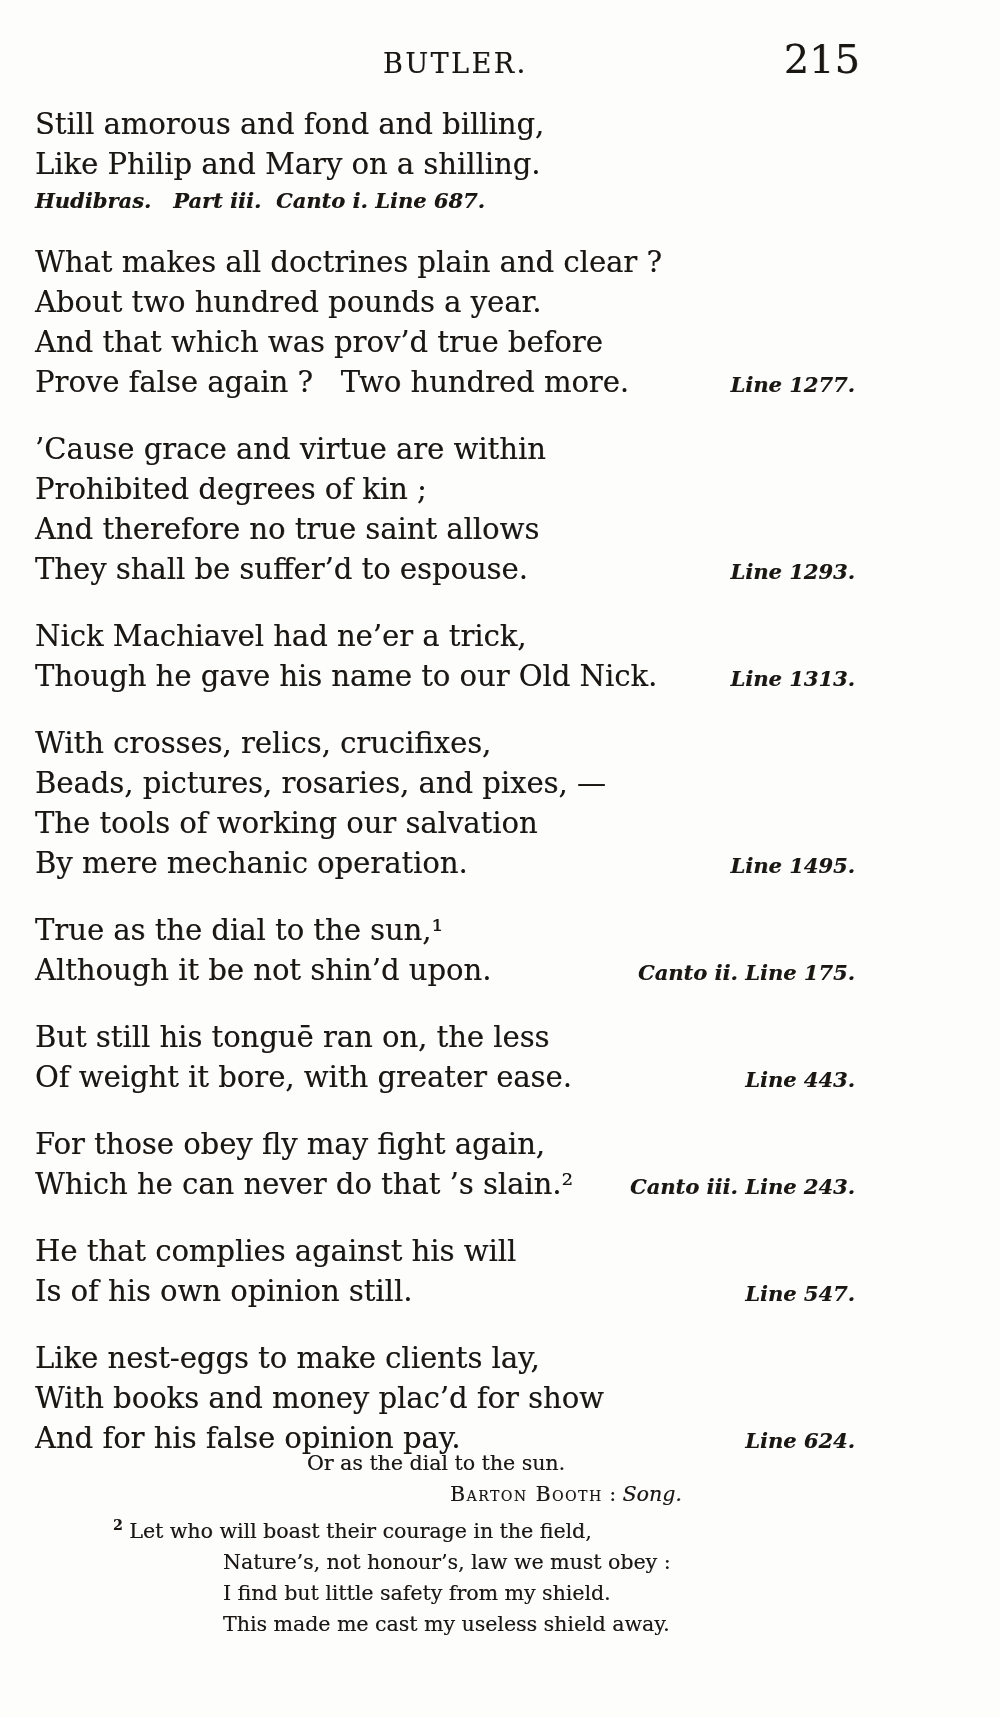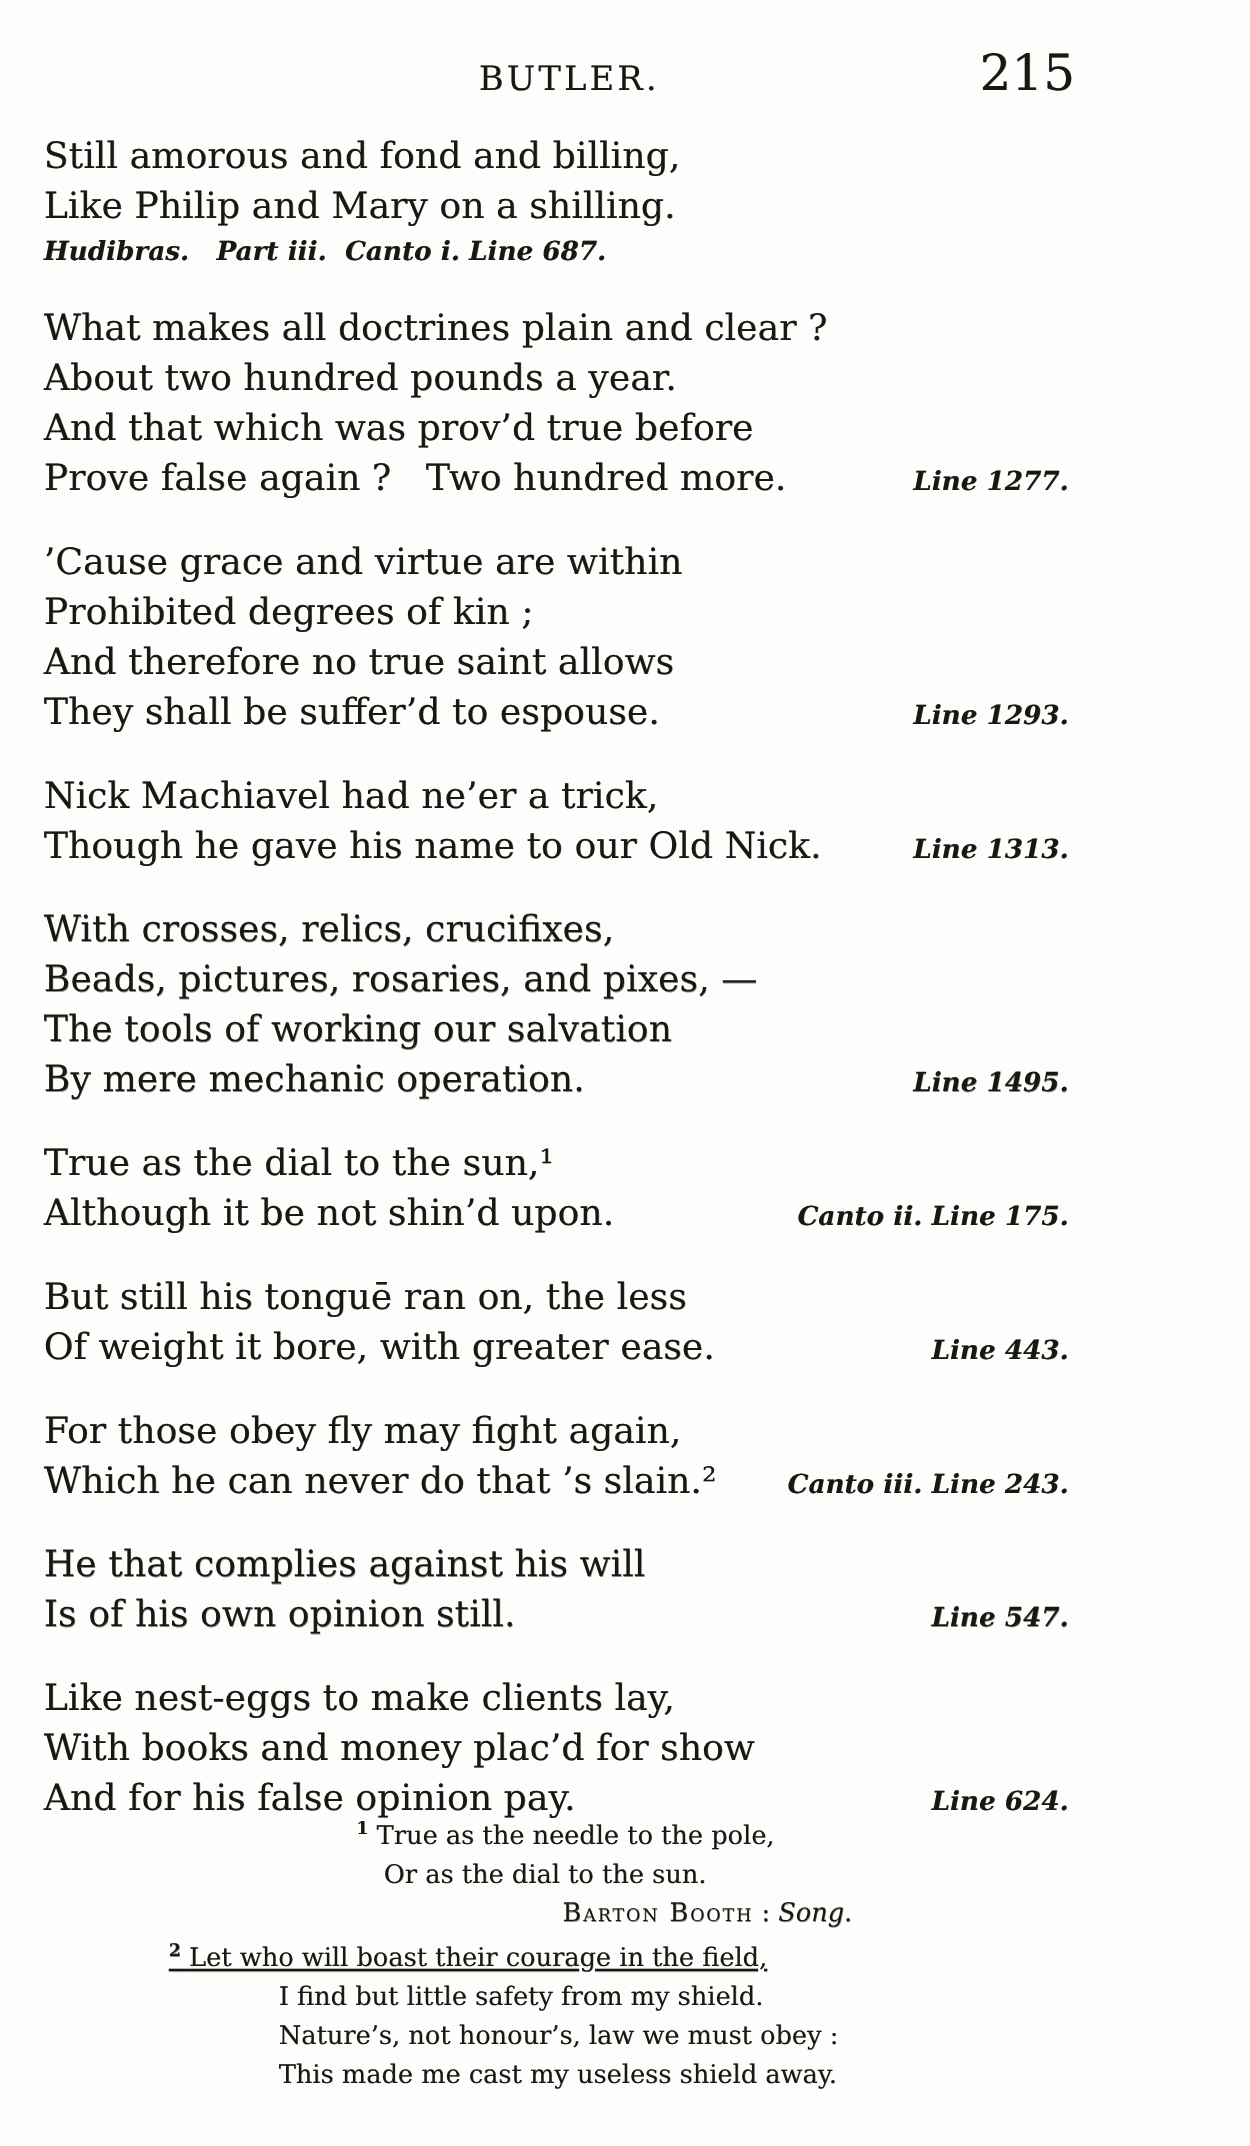--- a/index.html
+++ b/index.html
@@ -55,21 +55,21 @@
   }
   
   .footnotes { position: absolute; top: 1448px; left: 35px; right: 145px; font-size: 20.5px; }
   .fn-line { line-height: 31px; white-space: pre-wrap; }
   .fn-marker { font-weight: bold; font-size: 14px; }
   .fn1-l1 { margin-left: 250px; }
   .fn1-l2 { margin-left: 272px; }
   .fn-attrib { margin-left: 415px; line-height: 31px; }
   .smallcaps { font-variant: small-caps; letter-spacing: 1.5px; }
   .work { font-style: italic; }
-  .fn2-l1 { margin-left: 100px; text-decoration: underline; }
+  .fn2-l1 { margin-left: 78px; }
   .fn2-ind { margin-left: 188px; }
 </style>
 </head>
 <body>
 
 <div class="page">
 
   <div class="running-head">
     <div class="head-title">BUTLER.</div>
     <div class="page-number">215</div>
@@ -160,27 +160,26 @@
         <span class="vline">And for his false opinion pay.</span>
         <span class="cite">Line 624.</span>
       </div>
     </div>
 
   </div>
 
   <div class="footnotes">
 
     <div class="footnote">
-      <div class="fn-line fn1-l1"><sup class="fn-marker">1</sup> <span>True as the needle to the pole,</span></div>
       <div class="fn-line fn1-l2">Or as the dial to the sun.</div>
       <div class="fn-attrib"><span class="smallcaps">Barton Booth</span><span> : </span><span class="work">Song.</span></div>
     </div>
 
     <div class="footnote">
       <div class="fn-line fn2-l1"><sup class="fn-marker">2</sup> <span>Let who will boast their courage in the field,</span></div>
+      <div class="fn-line fn2-ind">Nature’s, not honour’s, law we must obey :</div>
       <div class="fn-line fn2-ind">I find but little safety from my shield.</div>
-      <div class="fn-line fn2-ind">Nature’s, not honour’s, law we must obey :</div>
       <div class="fn-line fn2-ind">This made me cast my useless shield away.</div>
     </div>
 
   </div>
 
 </div>
 
 </body></html>

